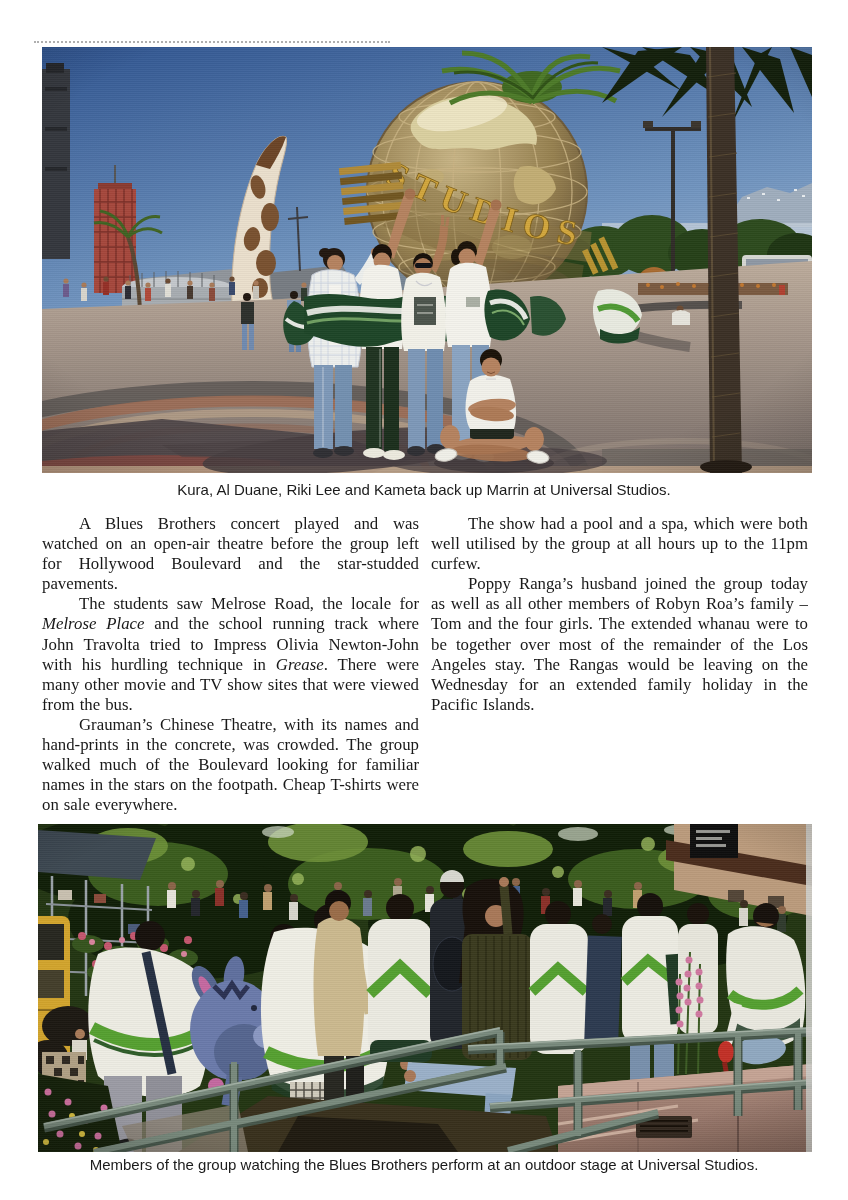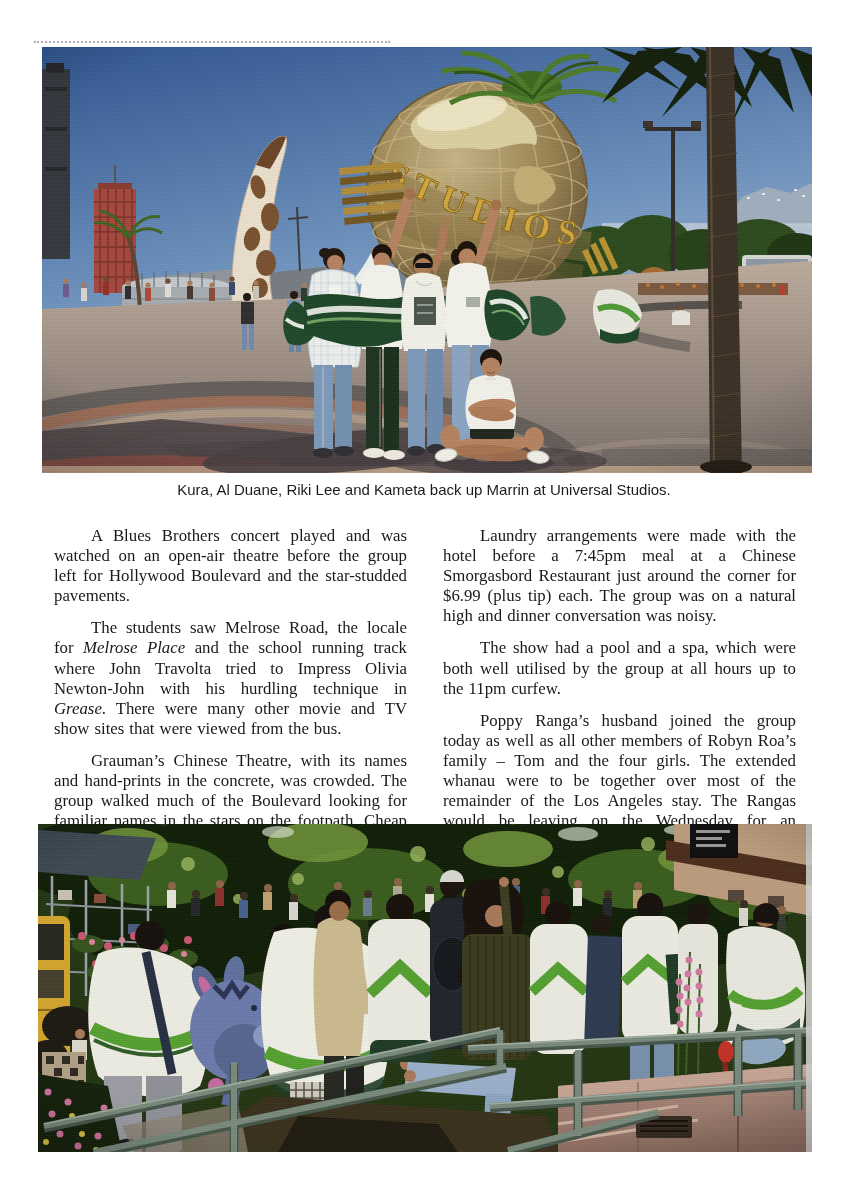--- a/index.html
+++ b/index.html
@@ -12,21 +12,21 @@
   .photo-top{left:42px;top:47px;width:770px;height:426px;}
   .photo-bottom{left:38px;top:824px;width:774px;height:328px;}
   .photo::after{content:"";position:absolute;inset:0;pointer-events:none;
         background:repeating-linear-gradient(0deg,rgba(255,255,255,0.03) 0 1px,rgba(0,0,0,0.03) 1px 2px);}
   .caption{position:absolute;left:0;width:848px;text-align:center;margin:0;
         font-family:"Liberation Sans",sans-serif;font-size:15px;color:#1b1b1b;}
   .caption-top{top:481px;}
   .caption-bottom{top:1156px;}
   .columns{position:absolute;left:42px;top:514px;width:766px;display:flex;gap:12px;}
   .col{width:377px;text-align:justify;font-size:16.8px;line-height:20.1px;color:#191919;}
-  .para{margin:12px;text-indent:37px;word-spacing:.05em;}
+  .para{margin:0;text-indent:37px;word-spacing:.05em;}
 </style>
 </head>
 <body>
 
 <div class="page">
 
   <div class="scan-marks"></div>
 
   <figure class="photo photo-top" style="margin:0;">
   <svg viewBox="0 0 770 426" preserveAspectRatio="none">
@@ -502,21 +502,20 @@
 
   <p class="caption caption-top">Kura, Al Duane, Riki Lee and Kameta back up Marrin at Universal Studios.</p>
 
   <div class="columns">
     <div class="col" id="col-left">
         <p class="para"><span>A Blues Brothers concert played and was watched on an open-air theatre before the group left for Hollywood Boulevard and the star-studded pavements.</span></p>
         <p class="para"><span>The students saw Melrose Road, the locale for </span><i>Melrose Place</i><span> and the school running track where John Travolta tried to Impress Olivia Newton-John with his hurdling technique in </span><i>Grease</i><span>. There were many other movie and TV show sites that were viewed from the bus.</span></p>
         <p class="para"><span>Grauman’s Chinese Theatre, with its names and hand-prints in the concrete, was crowded. The group walked much of the Boulevard looking for familiar names in the stars on the footpath. Cheap T-shirts were on sale everywhere.</span></p>
       </div>
     <div class="col" id="col-right">
-        <p class="para"><span>Laundry arrangements were made with the hotel before a 7:45pm meal at a Chinese Smorgasbord Restaurant just around the corner for $6.99 (plus tip) each. The group was on a natural high and dinner conversation was noisy.</span></p>
         <p class="para"><span>The show had a pool and a spa, which were both well utilised by the group at all hours up to the 11pm curfew.</span></p>
         <p class="para"><span>Poppy Ranga’s husband joined the group today as well as all other members of Robyn Roa’s family – Tom and the four girls. The extended whanau were to be together over most of the remainder of the Los Angeles stay. The Rangas would be leaving on the Wednesday for an extended family holiday in the Pacific Islands.</span></p>
       </div>
   </div>
 
   <figure class="photo photo-bottom" style="margin:0;">
   <svg viewBox="0 0 774 328" preserveAspectRatio="none">
     <defs>
       <linearGradient id="wall2" x1="0" y1="0" x2="0" y2="1">
         <stop offset="0" stop-color="#b08e80"></stop>
@@ -953,14 +952,15 @@
             <path d="M430,222 L774,204"></path>
             <path d="M452,280 L774,256"></path>
       </g>
     </g>
 
     <rect x="768" y="0" width="6" height="328" fill="#cfcfcb" opacity="0.9"></rect>
     <rect width="774" height="328" fill="url(#vign2)"></rect>
   </svg>
   </figure>
 
+  <p class="caption caption-bottom">Members of the group watching the Blues Brothers perform at an outdoor stage at Universal Studios.</p>
 
 </div>
 
 </body></html>

